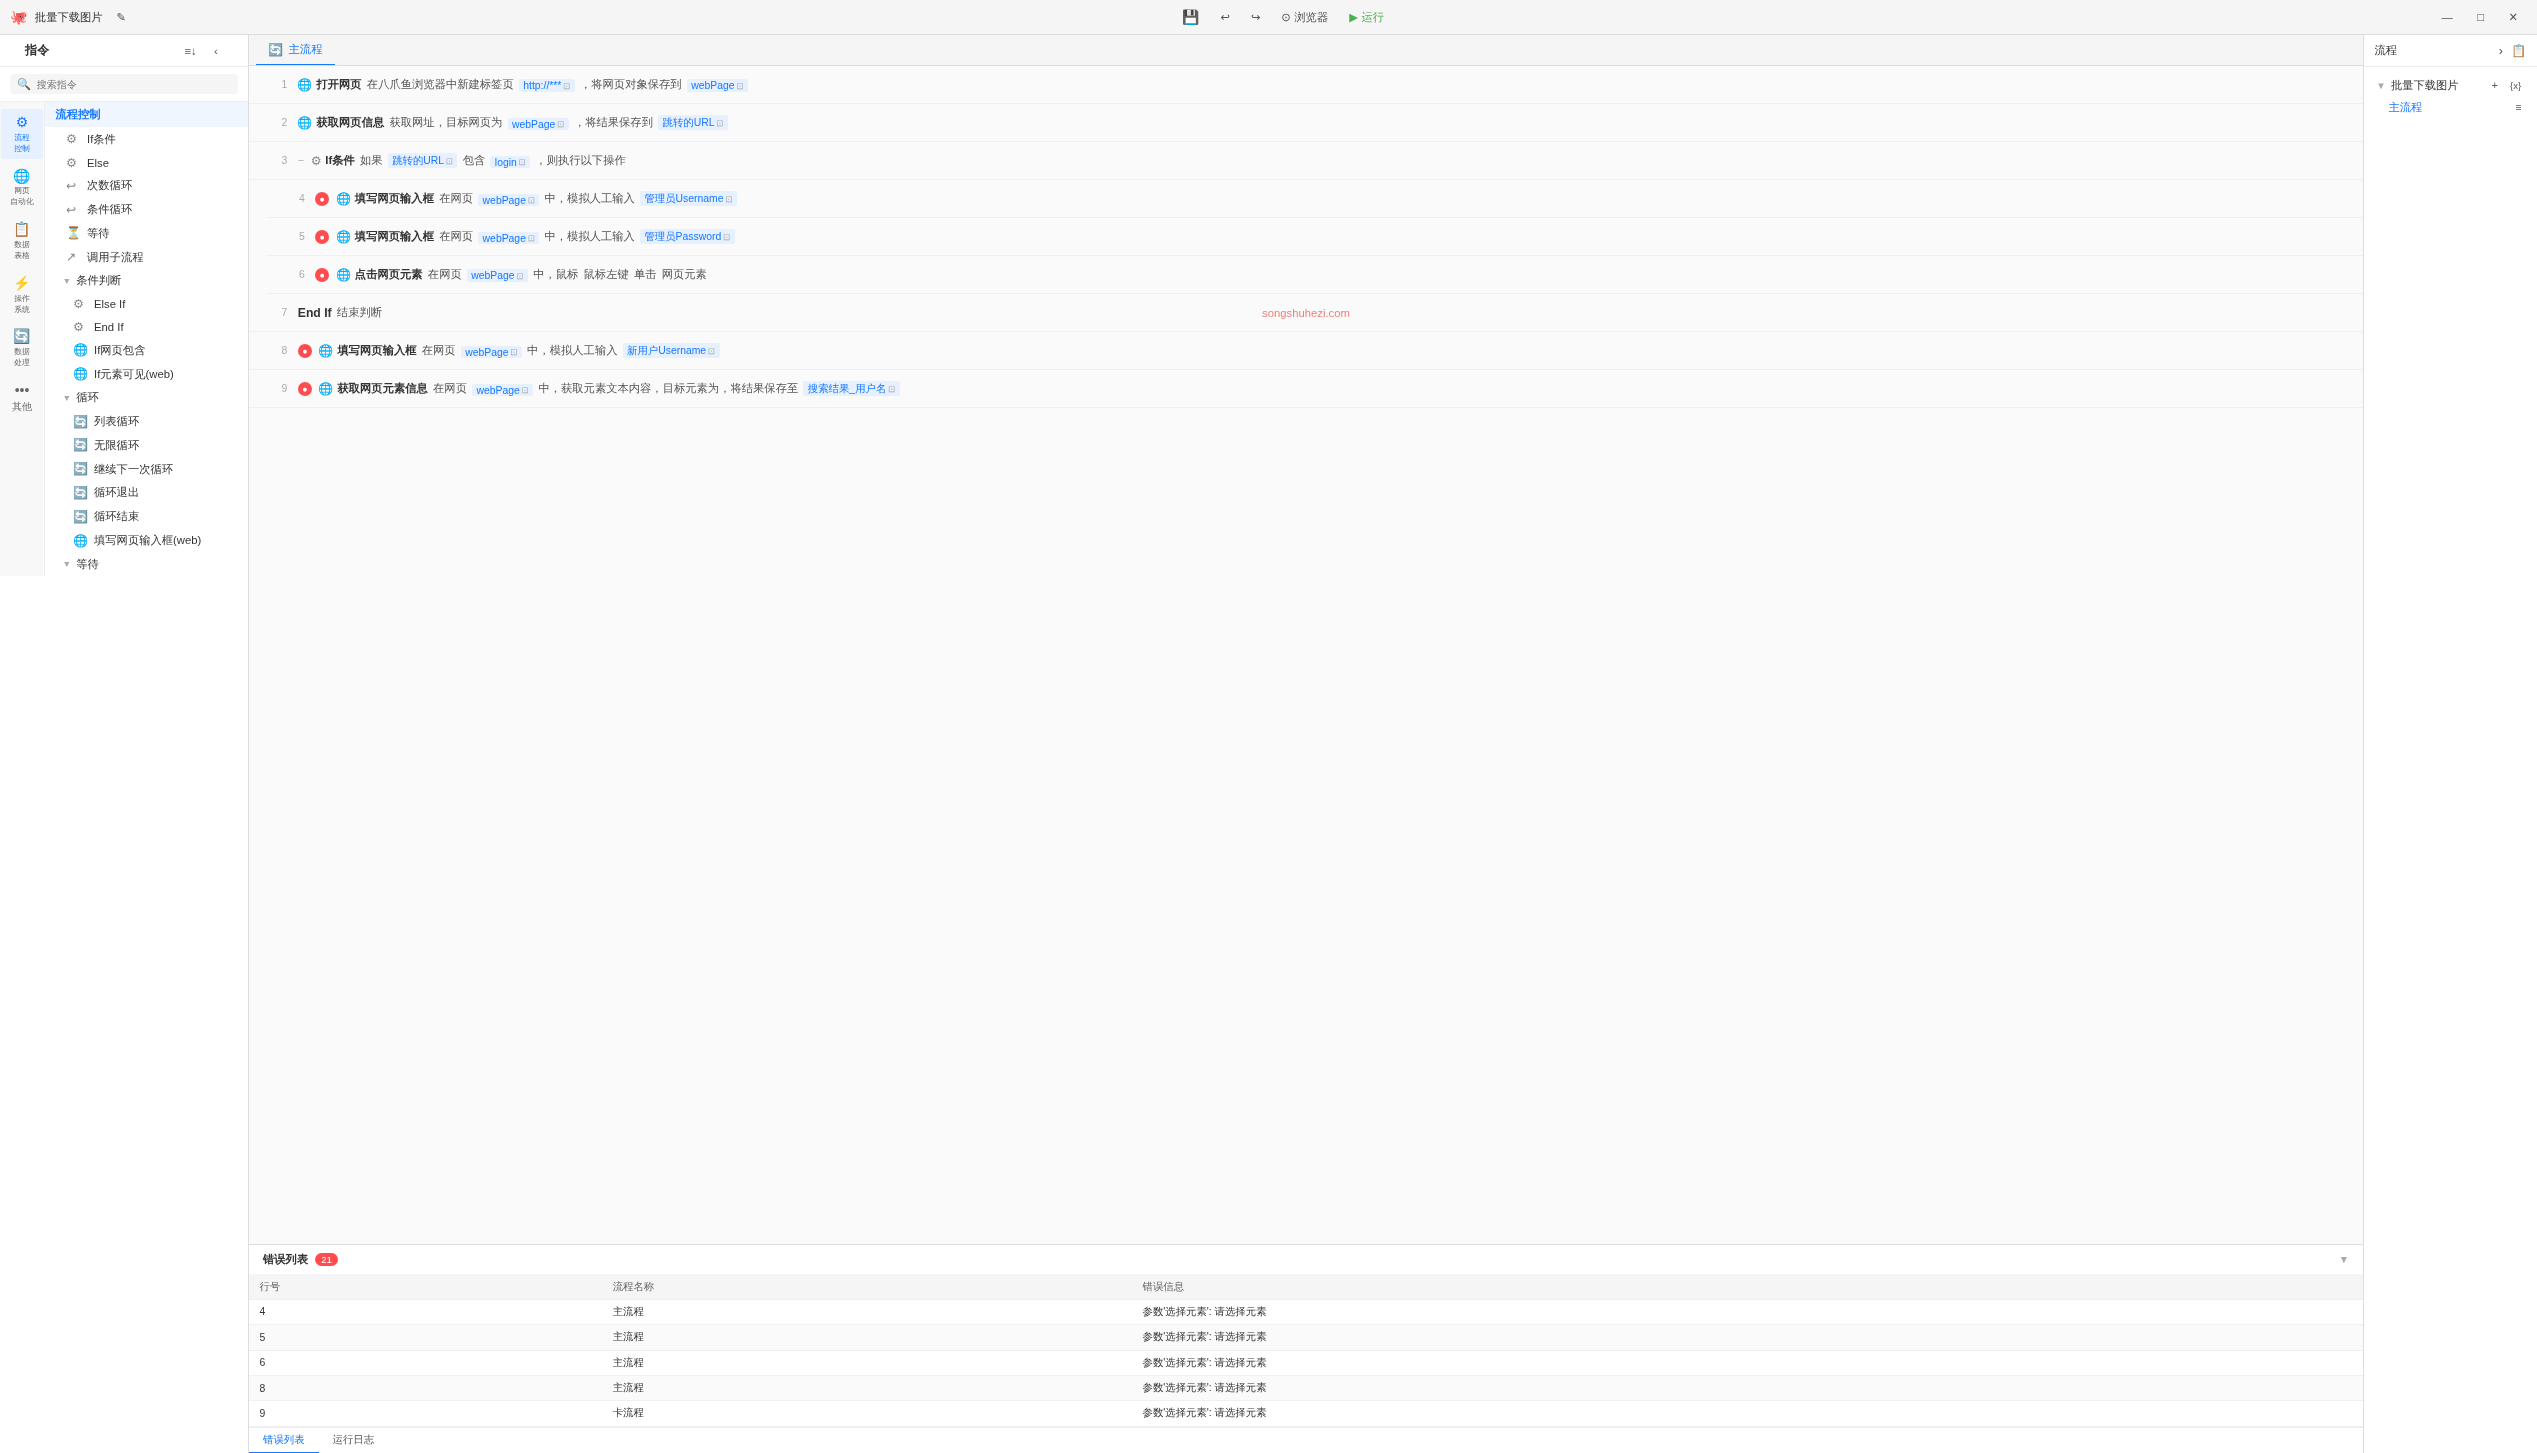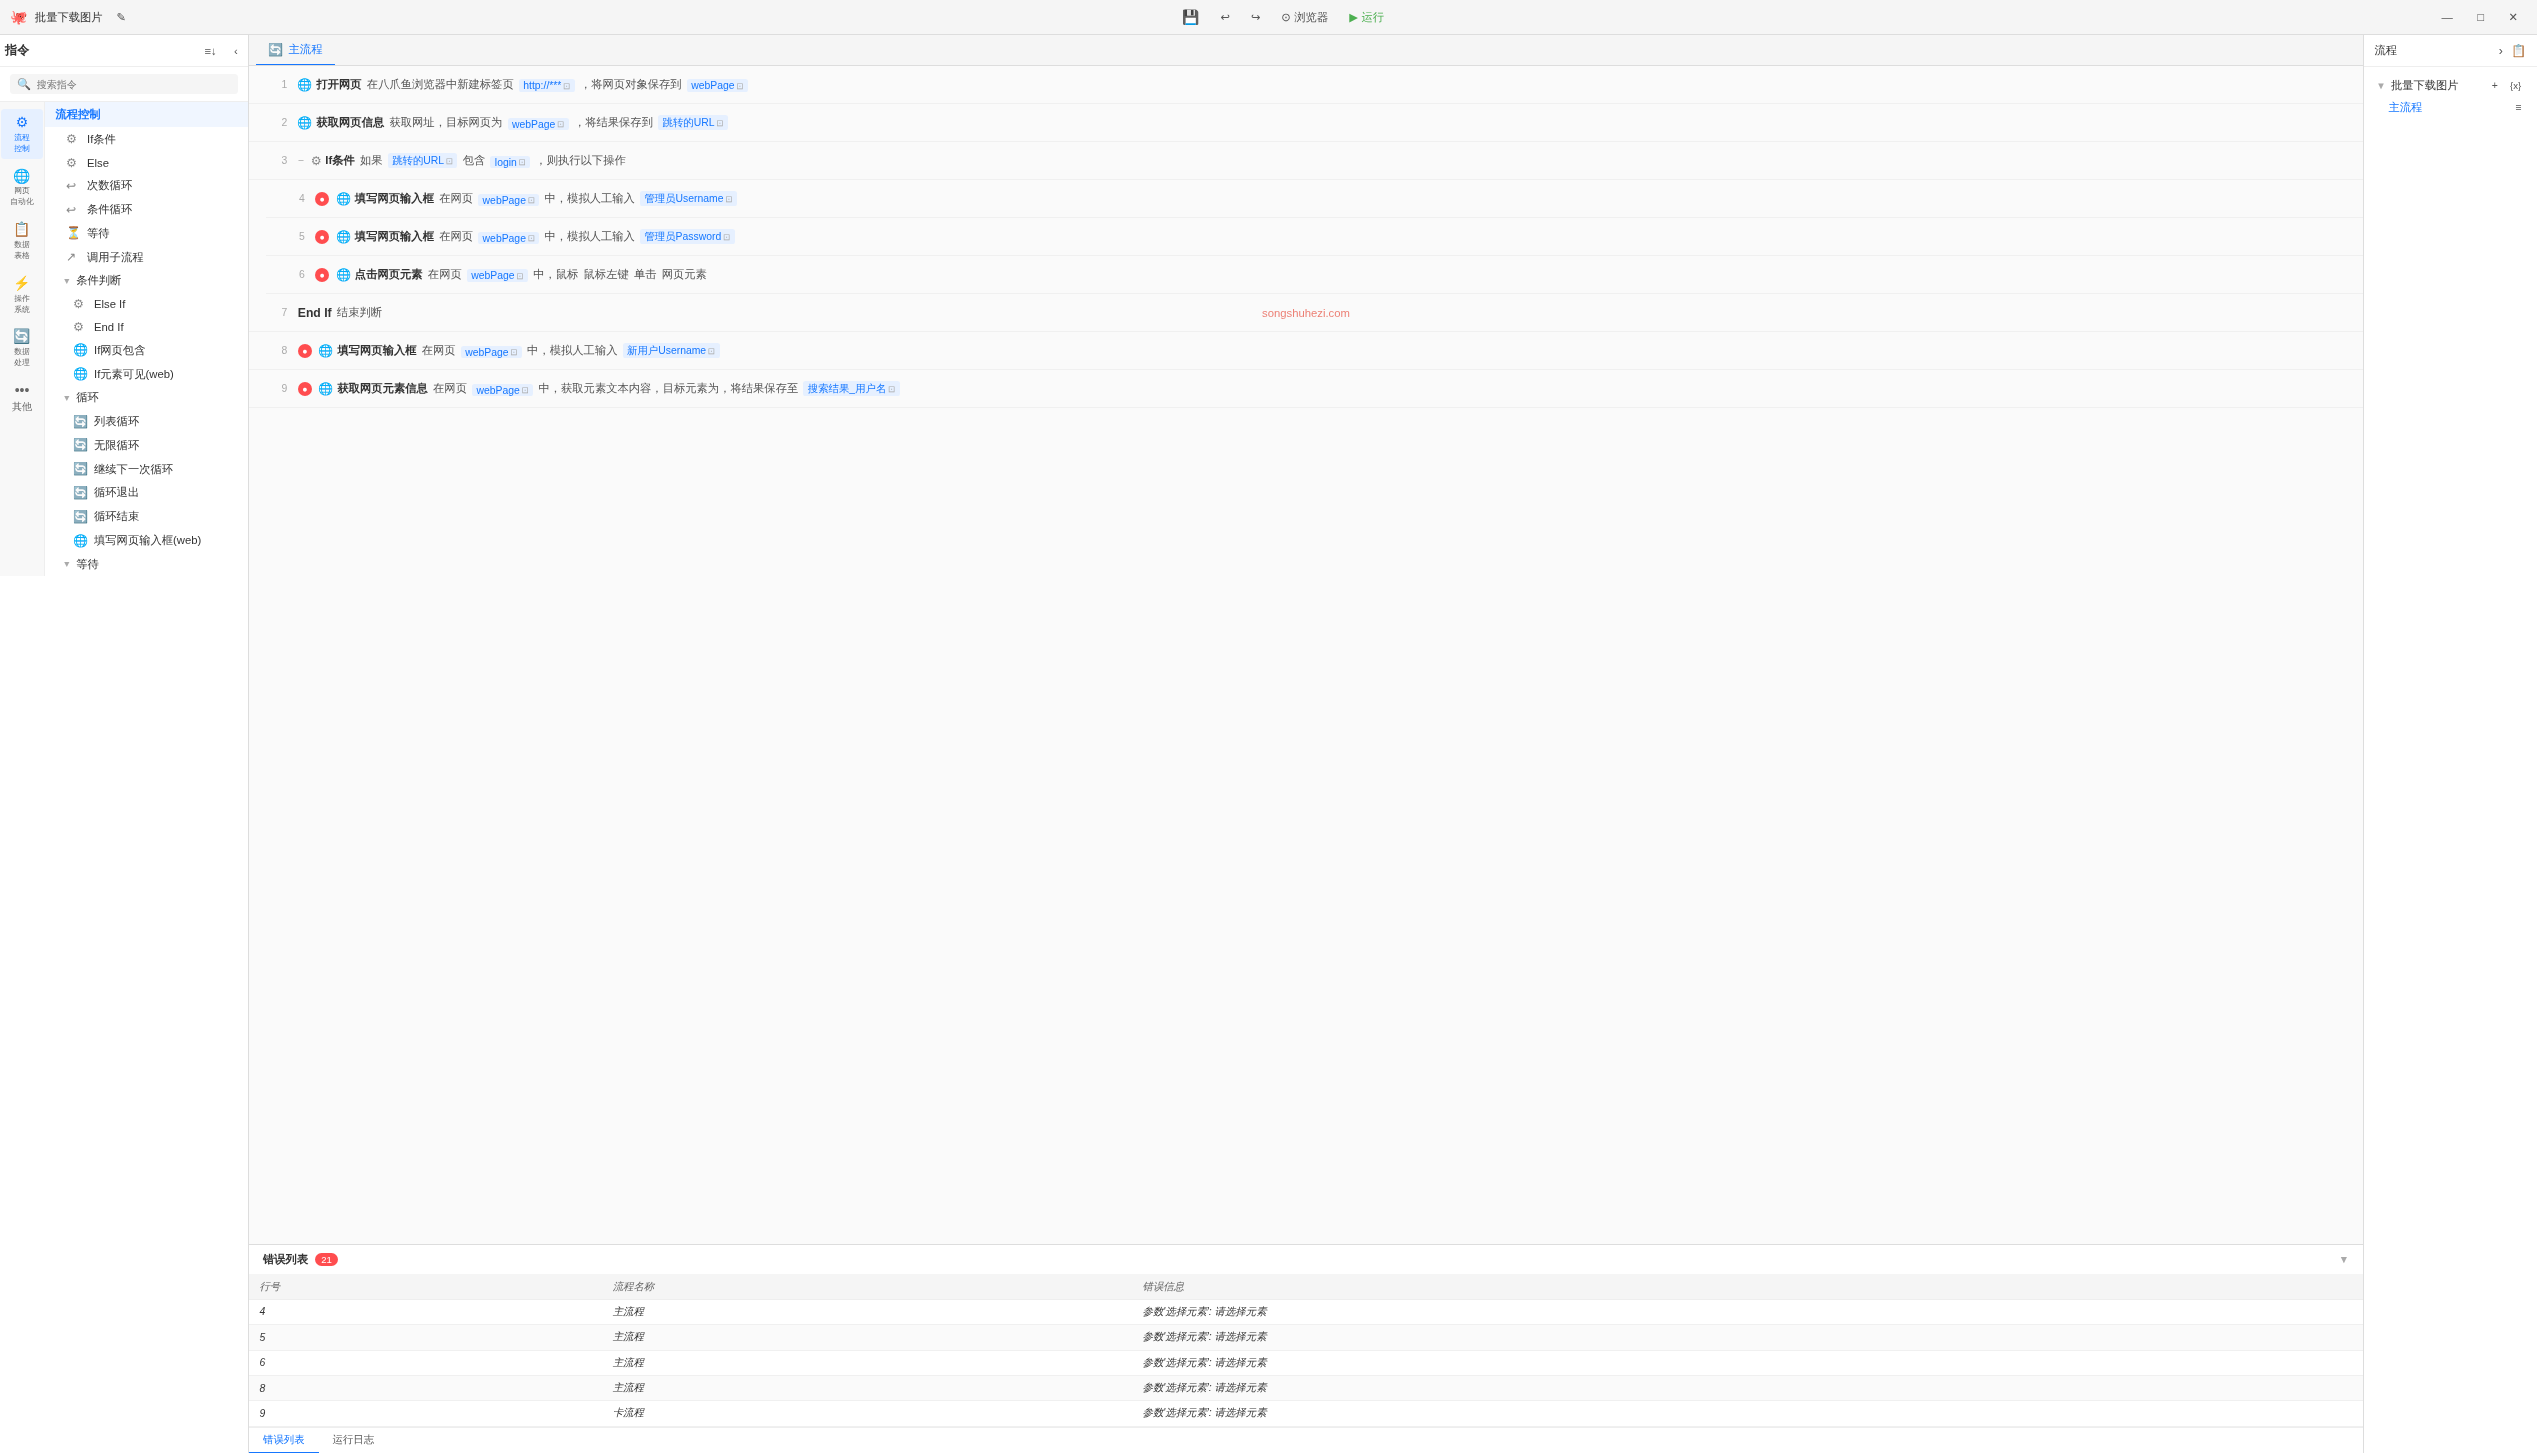--- a/index.html
+++ b/index.html
@@ -49,21 +49,21 @@
       padding: 5.2px 3.5px; border-radius: 3.5px; width: 42px;
       gap: 1.7px;
     }
     .icon-nav-item.active { background: #e6f0ff; }
     .icon-nav-item .icon { font-size: 14px; color: #666; }
     .icon-nav-item.active .icon { color: #1677ff; }
     .icon-nav-item .label { font-size: 7.8px; color: #666; text-align: center; }
     .icon-nav-item.active .label { color: #1677ff; }
     .sidebar-content-header {
       display: flex; align-items: center; justify-content: space-between;
-      padding: 7px 5px; border-bottom: 0.9px solid #eee;
+      padding: 7px 25px; border-bottom: 0.9px solid #eee;
     }
     .sidebar-content-title { font-size: 12.2px; font-weight: 600; }
     .tree-section-header {
       display: flex; align-items: center; padding: 5.2px 10.4px; cursor: pointer;
       font-weight: 600; color: #1677ff; font-size: 11.3px;
       background: #f0f6ff;
     }
     .tree-item {
       display: flex; align-items: center; padding: 4.4px 10.4px 4.4px 21px;
       cursor: pointer; gap: 7px; font-size: 11.3px; color: #333;
@@ -476,21 +476,21 @@
 
       </div>
 
       <div class="error-panel">
         <div class="error-panel-header">
           <span class="error-panel-title">错误列表</span>
           <span class="error-count-badge">21</span>
           <span style="flex:1;"></span>
           <span style="color:#aaa;font-size:10.4px;">▼</span>
         </div>
-        <div style="max-height:157px;overflow-y:auto;font-style:italic;">
+        <div style="max-height:157px;overflow-y:auto;">
           <table class="error-table">
             <thead>
               <tr>
                 <th>行号</th>
                 <th>流程名称</th>
                 <th>错误信息</th>
               </tr>
             </thead>
             <tbody id="error-table-body">
             <tr>

